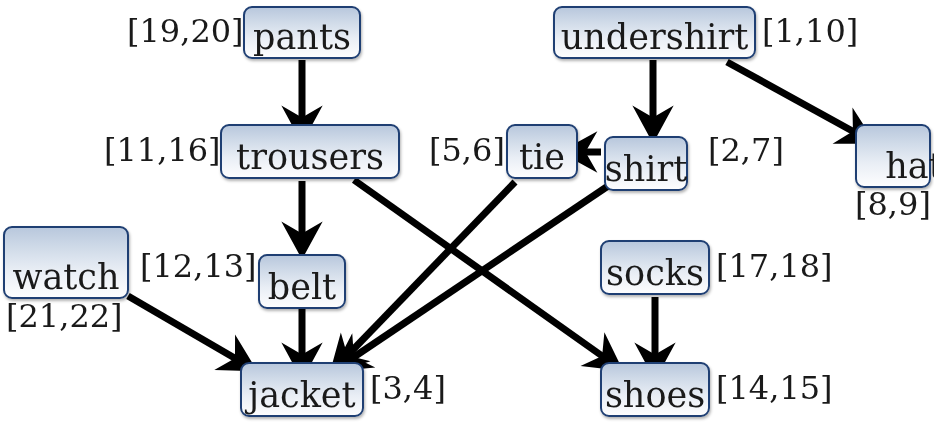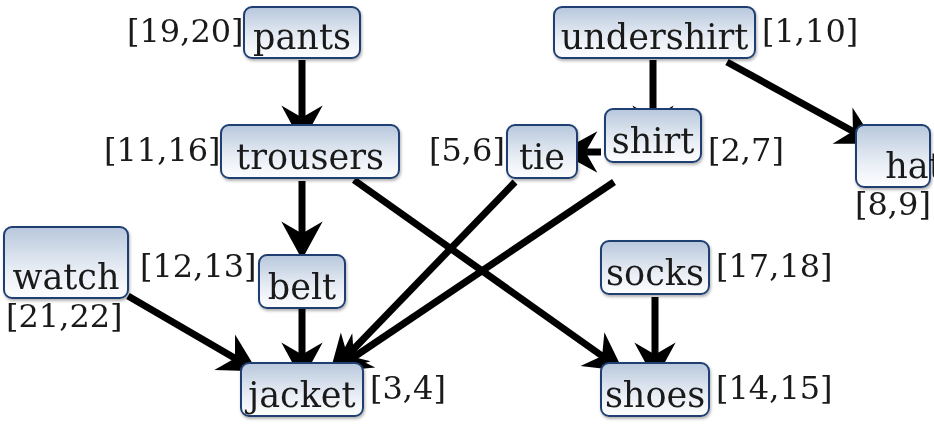--- a/index.html
+++ b/index.html
@@ -85,21 +85,21 @@
       </div>
       <div class="node" style="left: 553px; top: 6px; width: 203px; height: 53px;">
         <span class="node-label">undershirt</span>
       </div>
       <div class="node" style="left: 220px; top: 124px; width: 180px; height: 55px;">
         <span class="node-label">trousers</span>
       </div>
       <div class="node" style="left: 506px; top: 124px; width: 72px; height: 55px;">
         <span class="node-label">tie</span>
       </div>
-      <div class="node" style="left: 604px; top: 108px; width: 98px; height: 55px;">
+      <div class="node" style="left: 604px; top: 136px; width: 84px; height: 55px;">
         <span class="node-label">shirt</span>
       </div>
       <div class="node" style="left: 855px; top: 124px; width: 76px; height: 64px; padding-left: 42px;">
         <span class="node-label">hat</span>
       </div>
       <div class="node" style="left: 3px; top: 226px; width: 126px; height: 73px;">
         <span class="node-label">watch</span>
       </div>
       <div class="node" style="left: 258px; top: 254px; width: 88px; height: 55px;">
         <span class="node-label">belt</span>

